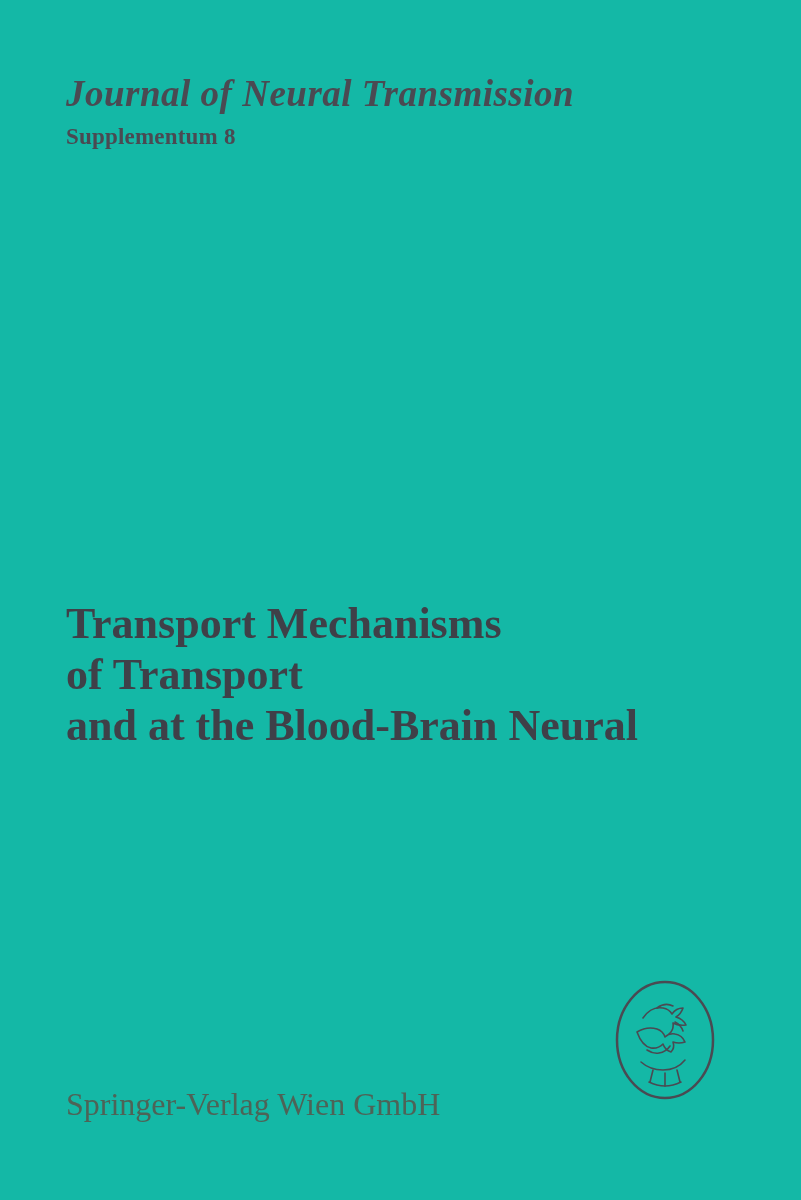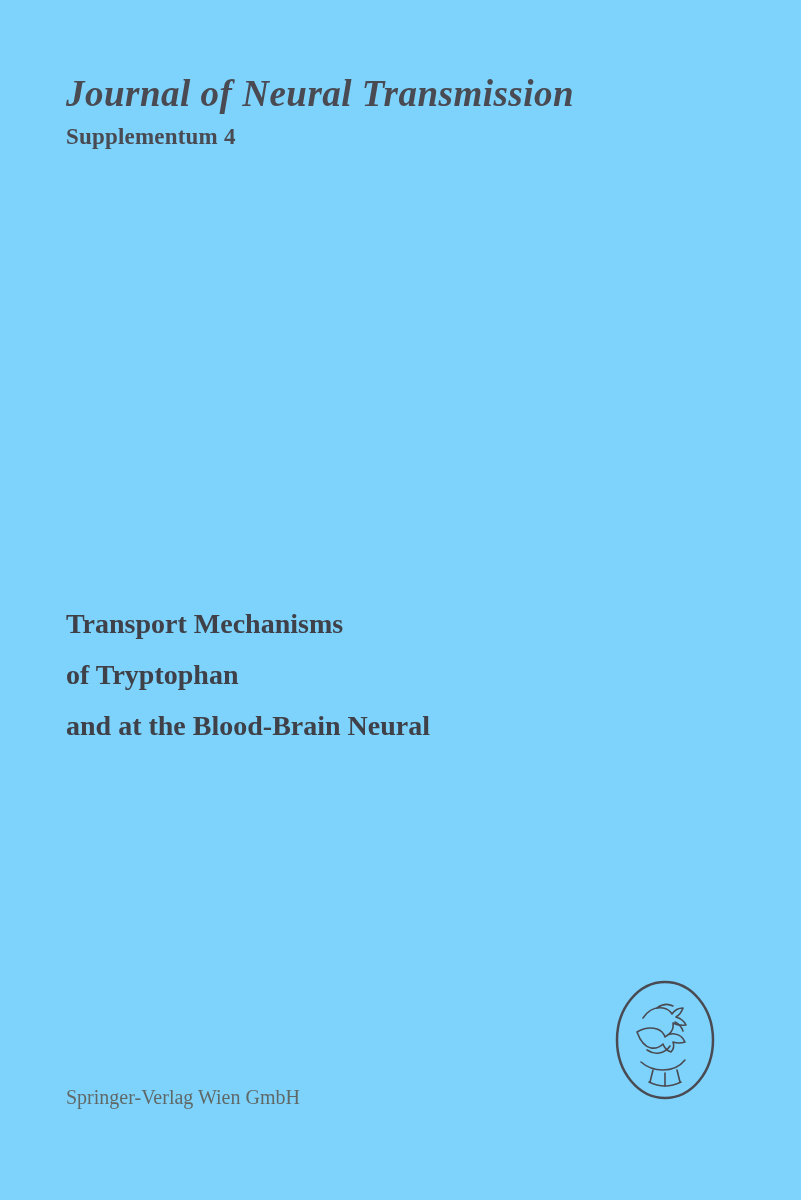--- a/index.html
+++ b/index.html
@@ -7,21 +7,21 @@
     padding: 0;
     background: #ffffff;
   }
   body {
     font-family: "Liberation Serif", serif;
   }
   .cover {
     position: relative;
     width: 801px;
     height: 1200px;
-    background: #7dd3fc;
+    background: #14b8a6;
     overflow: hidden;
     box-sizing: border-box;
   }
   .journal-title {
     position: absolute;
     left: 66px;
     top: 72px;
     font-family: "Liberation Serif", serif;
     font-style: italic;
     font-weight: bold;
@@ -41,34 +41,34 @@
     color: #4a4a52;
     white-space: nowrap;
   }
   .book-title {
     position: absolute;
     left: 66px;
     top: 598px;
     width: 690px;
     font-family: "Liberation Serif", serif;
     font-weight: bold;
-    font-size: 28px;
+    font-size: 44px;
     line-height: 51px;
     color: #3f4048;
   }
   .book-title .line {
     display: block;
     white-space: nowrap;
   }
   .publisher {
     position: absolute;
     left: 66px;
     top: 1086px;
     font-family: "Liberation Serif", serif;
-    font-size: 20px;
+    font-size: 32px;
     color: #5a5146;
     opacity: 0.82;
     white-space: nowrap;
   }
   .logo {
     position: absolute;
     right: 84px;
     top: 978px;
     width: 104px;
     height: 124px;
@@ -77,25 +77,25 @@
     display: block;
   }
 </style>
 </head>
 <body>
 
 <div class="cover">
 
   <div class="journal-title">Journal of Neural Transmission</div>
 
-  <div class="supplement">Supplementum 4</div>
+  <div class="supplement">Supplementum 8</div>
 
   <div class="book-title">
     <span class="line">Transport Mechanisms</span>
-    <span class="line">of Tryptophan</span>
+    <span class="line">of Transport</span>
     <span class="line">and at the Blood-Brain Neural</span>
   </div>
 
   <div class="publisher">Springer-Verlag Wien GmbH</div>
 
   <div class="logo">
     <svg width="104" height="124" viewBox="0 0 104 124" xmlns="http://www.w3.org/2000/svg">
       <ellipse cx="52" cy="62" rx="48" ry="58" fill="none" stroke="#4a4a52" stroke-width="2.5"></ellipse>
       <g stroke="#4a4a52" stroke-width="1.6" fill="none" stroke-linecap="round" stroke-linejoin="round">
         <path d="M30 40 q8 -12 20 -10 q6 1 9 6 q4 -6 11 -6 q-2 6 -7 9 q7 2 10 8 q-8 1 -13 -2 q1 7 -4 11"></path>

